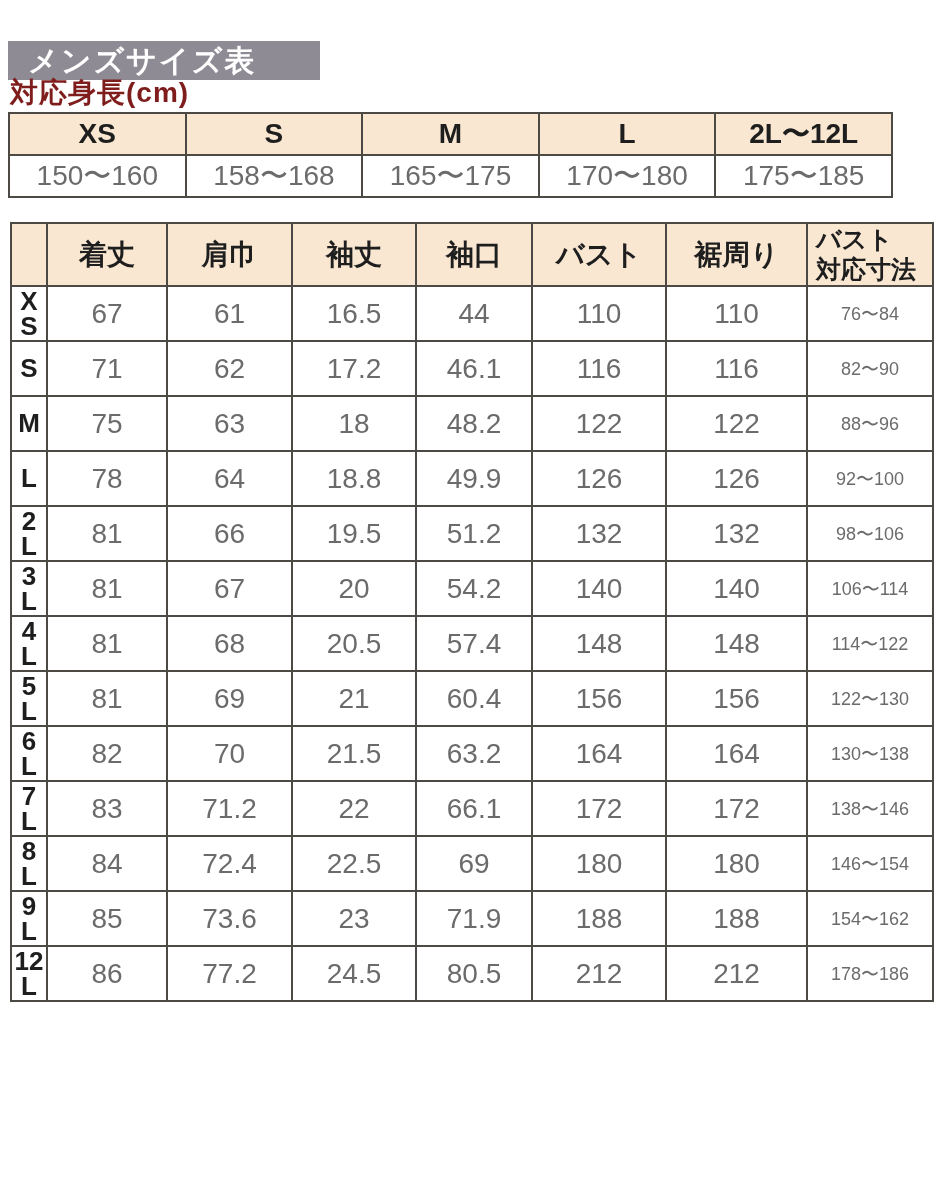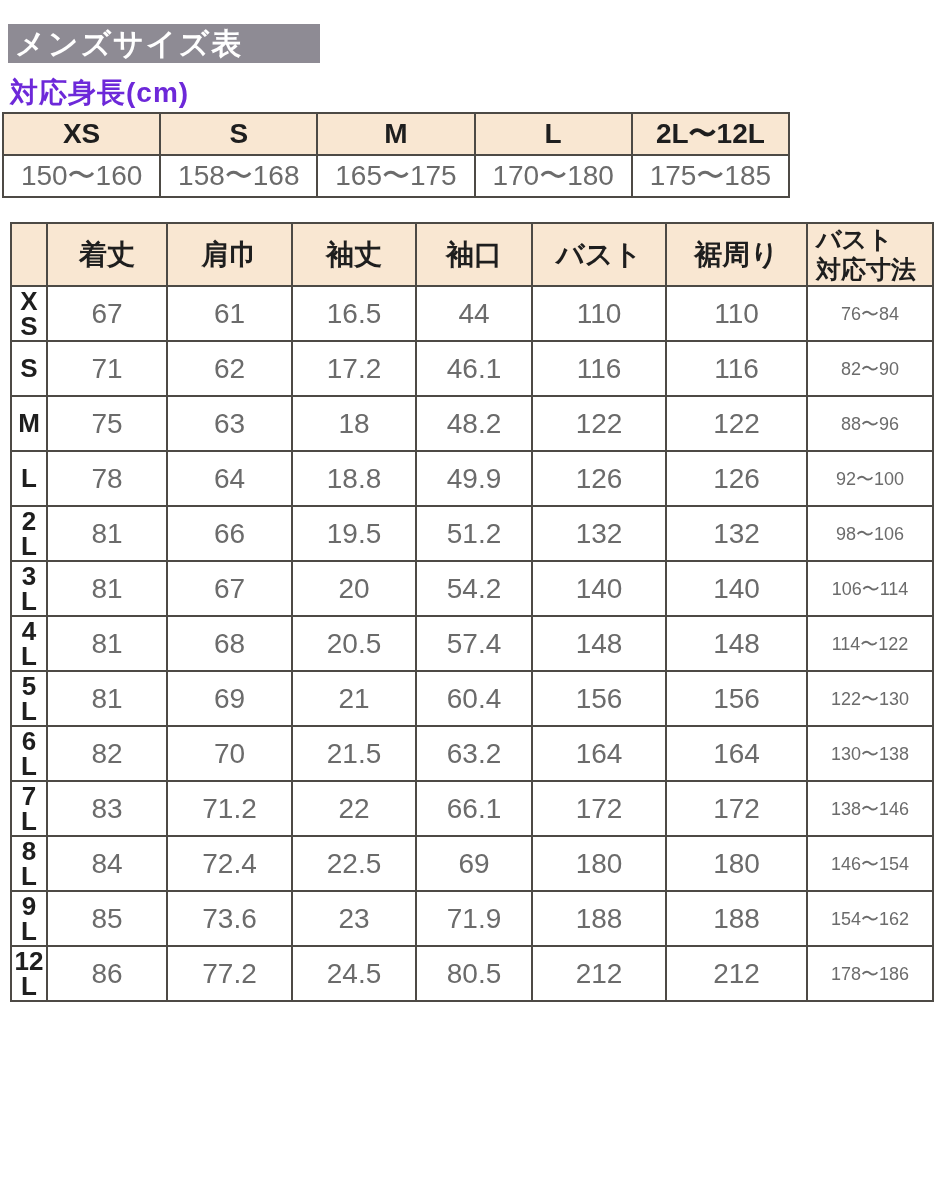--- a/index.html
+++ b/index.html
@@ -14,53 +14,53 @@
   *{box-sizing:border-box;}
   html,body{margin:0;padding:0;}
   body{
     width:940px;height:1200px;
     background:var(--page-bg,#fff);
     font-family:"Liberation Sans","DejaVu Sans",sans-serif;
     position:relative;
     color:var(--label-text,#1e1e1e);
   }
   .title-bar{
-    position:absolute;left:8px;top:24px;
+    position:absolute;left:8px;top:41px;
     width:312px;height:39px;
     background:var(--title-bar-bg,#8e8b94);
     color:var(--title-text,#fff);
     font-size:30px;font-weight:bold;
     line-height:39px;
-    padding-left:7px;
+    padding-left:20px;
     letter-spacing:2px;
   }
   .subtitle{
     position:absolute;left:10px;top:74px;
     font-size:28px;font-weight:bold;
-    color:#6d28d9;
+    color:#7f1d1d;
     letter-spacing:1px;
   }
   table{border-collapse:collapse;table-layout:fixed;}
   th,td{border:2px solid var(--border,#4d4a45);overflow:hidden;}
   th{
     background:var(--header-bg,#f9e7d2);
     font-size:28px;font-weight:bold;
     color:var(--label-text,#1e1e1e);
     text-align:center;
     white-space:pre-line;
   }
   td{
     background:#fff;
     font-size:28px;
     color:var(--number-text,#6b6b6b);
     text-align:center;
   }
   .height-table{
-    position:absolute;left:2px;top:112px;
-    width:788px;
+    position:absolute;left:8px;top:112px;
+    width:885px;
   }
   .height-table th{height:36px;}
   .height-table td{height:38px;}
   .size-table{
     position:absolute;left:10px;top:222px;
     width:922px;
   }
   .size-table th{height:62px;}
   .size-table td{height:55px;}
   .size-table th.two-line{

